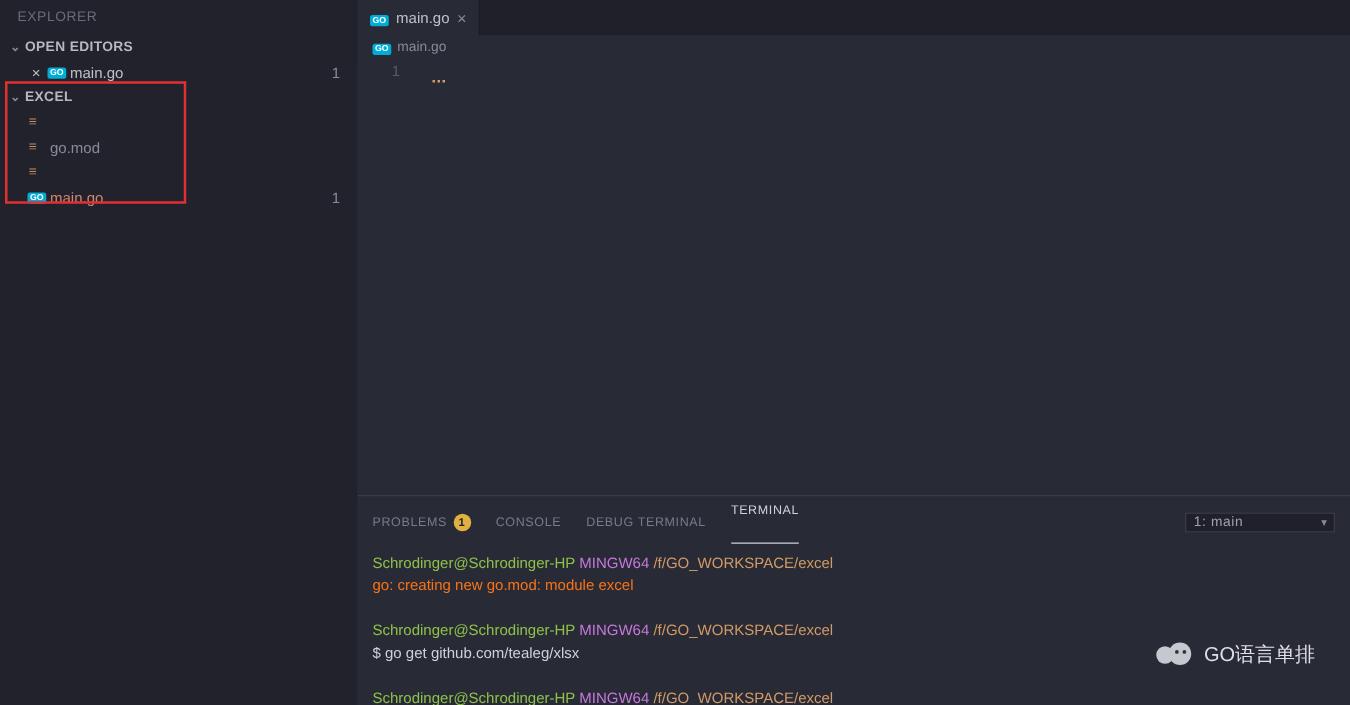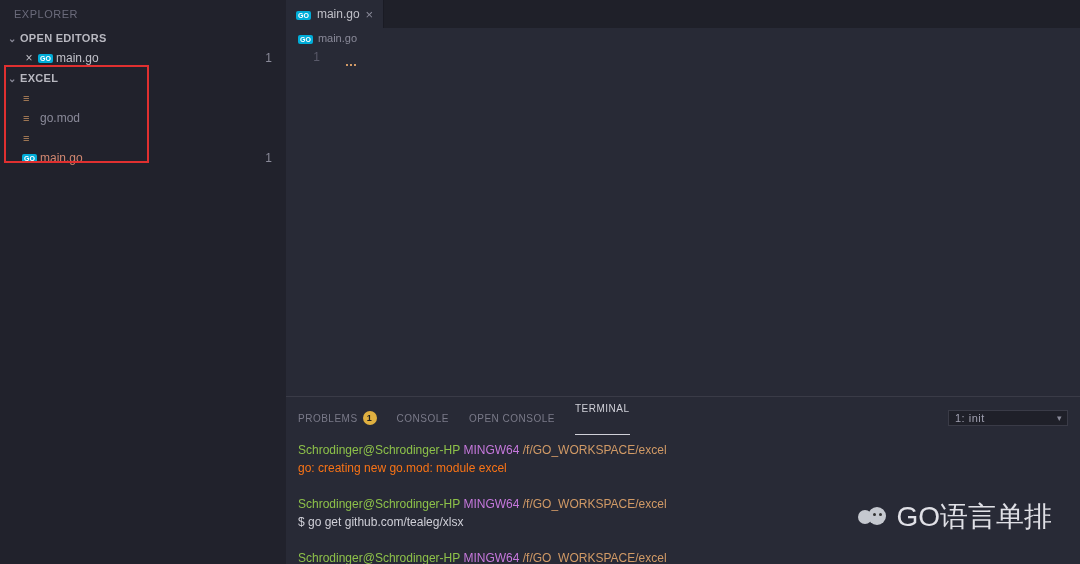--- a/index.html
+++ b/index.html
@@ -237,21 +237,21 @@
     .t-out { color: #f97316; }
     
     .watermark {
       position: absolute;
       right: 28px;
       bottom: 28px;
       display: flex;
       align-items: center;
       gap: 8px;
       color: #e0e0e6;
-      font-size: 28px;
+      font-size: 16px;
       font-weight: 500;
     }
     .wm-icon {
       width: 30px;
       height: 24px;
       position: relative;
     }
     .wm-c {
       position: absolute;
       border-radius: 50%;
@@ -332,25 +332,25 @@
     <div class="squiggle"></div>
   </div>
 
   <div class="panel">
     <div class="panel-tabs">
       <div class="panel-tab">
         <span>PROBLEMS</span>
         <span class="problems-badge">1</span>
       </div>
       <div class="panel-tab">CONSOLE</div>
-      <div class="panel-tab">OPEN CONSOLE</div>
+      <div class="panel-tab">DEBUG TERMINAL</div>
       <div class="panel-tab active">TERMINAL</div>
       <div class="panel-right">
         <div style="position:relative;display:flex;align-items:center">
-          <div class="terminal-select">1: init</div>
+          <div class="terminal-select">1: main</div>
           <span class="select-arrow">▾</span>
         </div>
       </div>
     </div>
     <div class="terminal-body" id="terminal-body">
         <div><span class="t-user">Schrodinger@Schrodinger-HP</span> <span class="t-host">MINGW64</span> <span class="t-path">/f/GO_WORKSPACE/excel</span></div>
         <div><span class="t-out">go: creating new go.mod: module excel</span></div>
         <div>&nbsp;</div>
         <div><span class="t-user">Schrodinger@Schrodinger-HP</span> <span class="t-host">MINGW64</span> <span class="t-path">/f/GO_WORKSPACE/excel</span></div>
         <div><span class="t-cmd">$ go get github.com/tealeg/xlsx</span></div>

